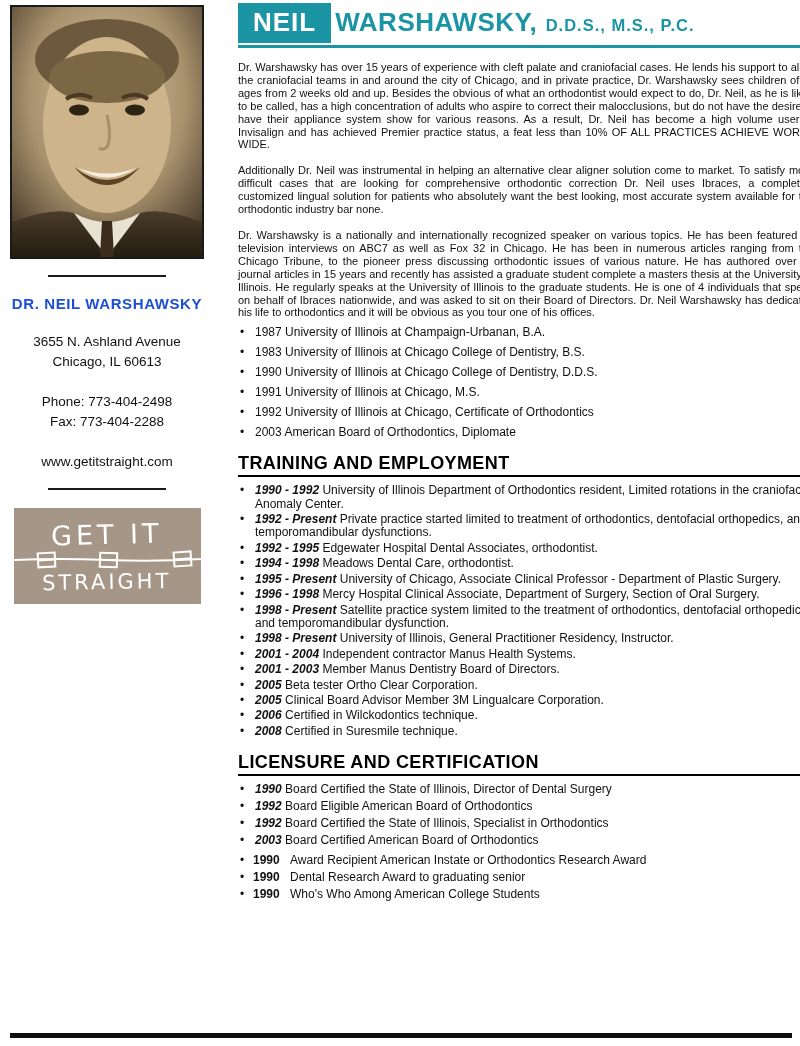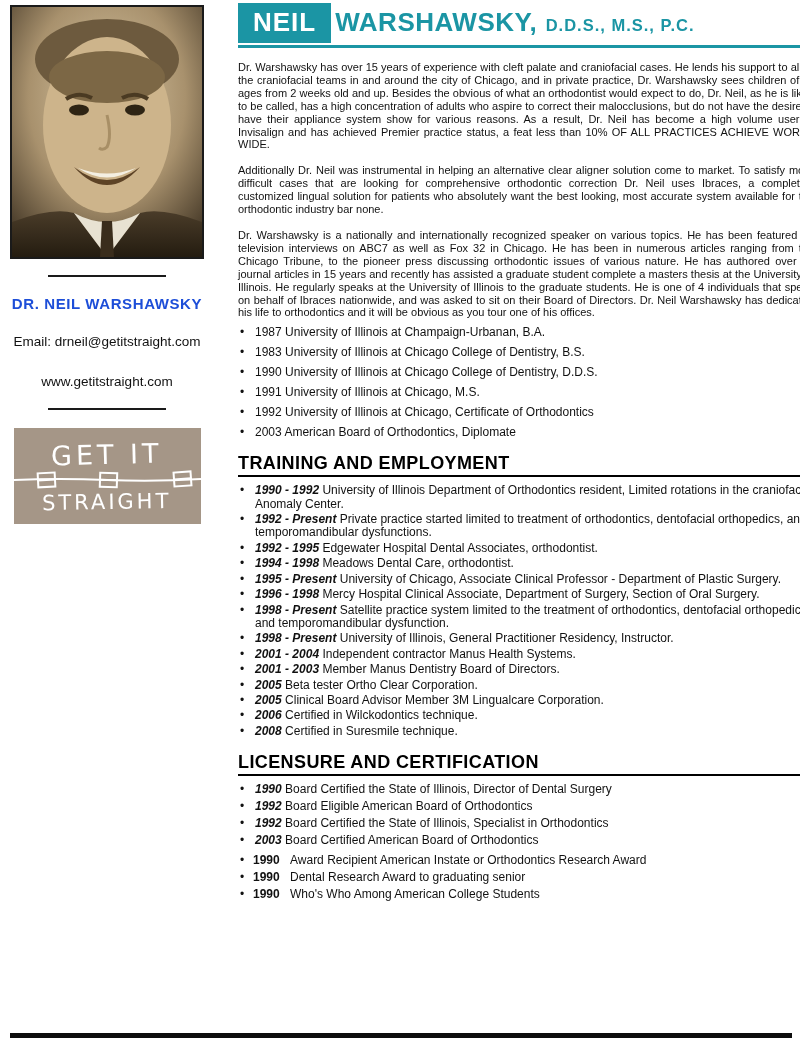--- a/index.html
+++ b/index.html
@@ -83,21 +83,26 @@
         <path d="M66 161 Q95 180 124 161 Q95 172 66 161 Z" fill="#f4efe2"></path>
         <path d="M0 250 L0 215 Q40 200 62 206 L95 250 Z" fill="url(#sg)"></path>
         <path d="M190 250 L190 215 Q150 200 128 206 L95 250 Z" fill="url(#sg)"></path>
         <path d="M62 206 L95 250 L128 206 Q95 224 62 206 Z" fill="#e8e2d2"></path>
         <path d="M90 214 L100 214 L102 250 L88 250 Z" fill="#3a2d1c"></path>
       </svg>
     </div>
     <div class="side-rule"></div>
     <div class="side-name">DR. NEIL WARSHAWSKY</div>
     <div class="side-block">
-      <div>Email: drneil@getitstraight.com</div>
+      <div>3655 N. Ashland Avenue</div>
+      <div>Chicago, IL 60613</div>
+    </div>
+    <div class="side-block">
+      <div>Phone: 773-404-2498</div>
+      <div>Fax: 773-404-2288</div>
     </div>
     <div class="side-block">
       <div>www.getitstraight.com</div>
     </div>
     <div class="side-rule"></div>
     <div class="logo-box">
       <div class="logo-top">GET IT</div>
       <svg class="logo-wire" viewBox="0 0 187 24">
         <path d="M0 12 Q45 10 93 12 Q140 14 187 11" stroke="#fff" stroke-width="2" fill="none"></path>
         <g stroke="#fff" stroke-width="2" fill="none">

